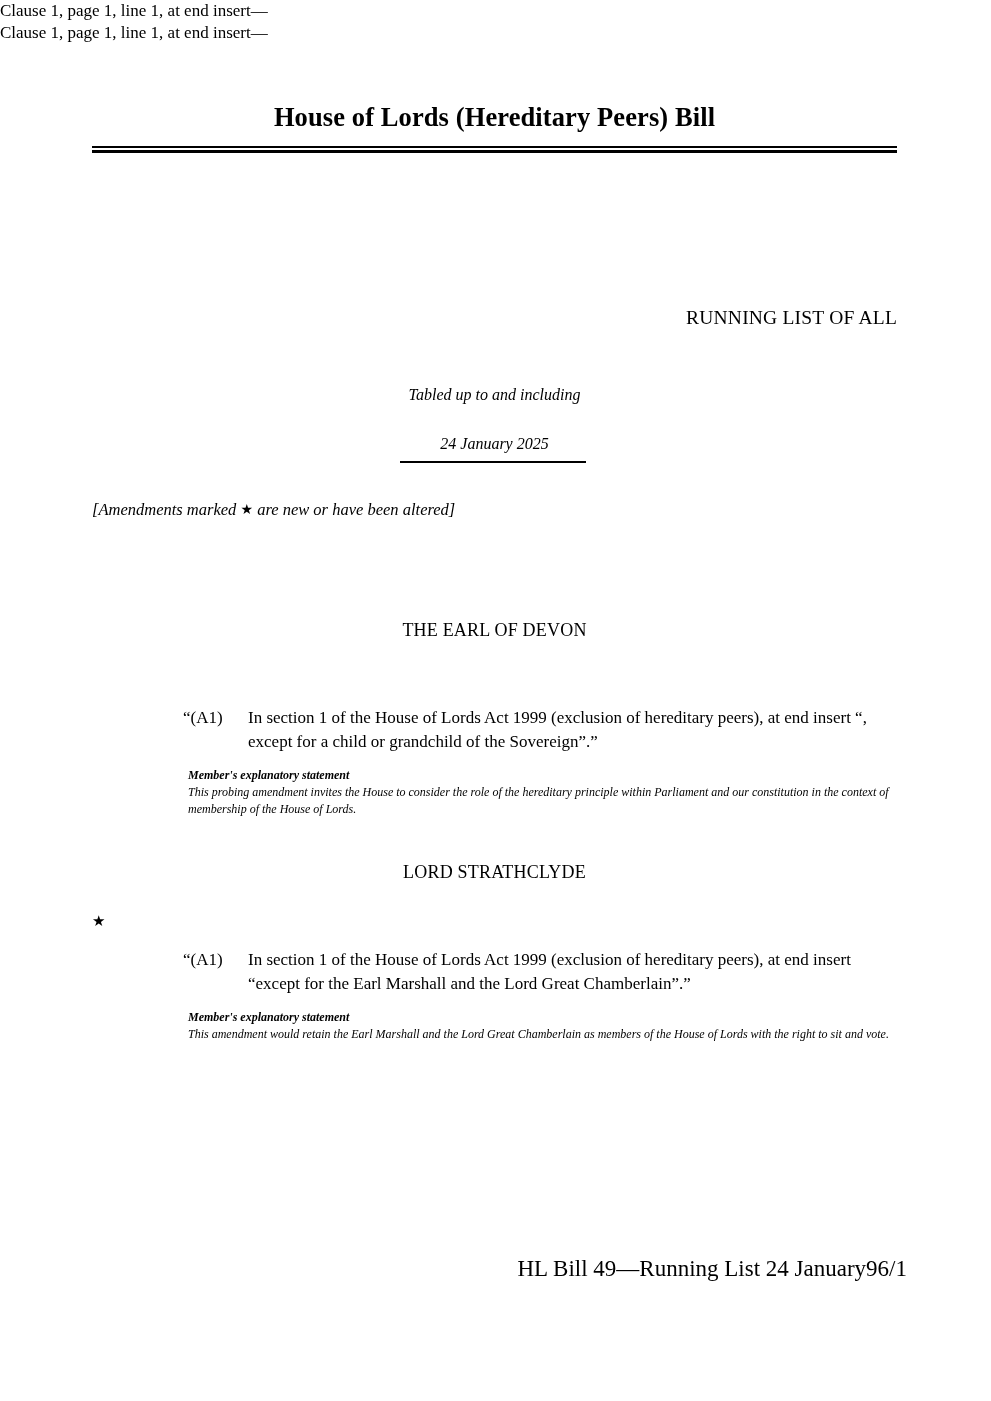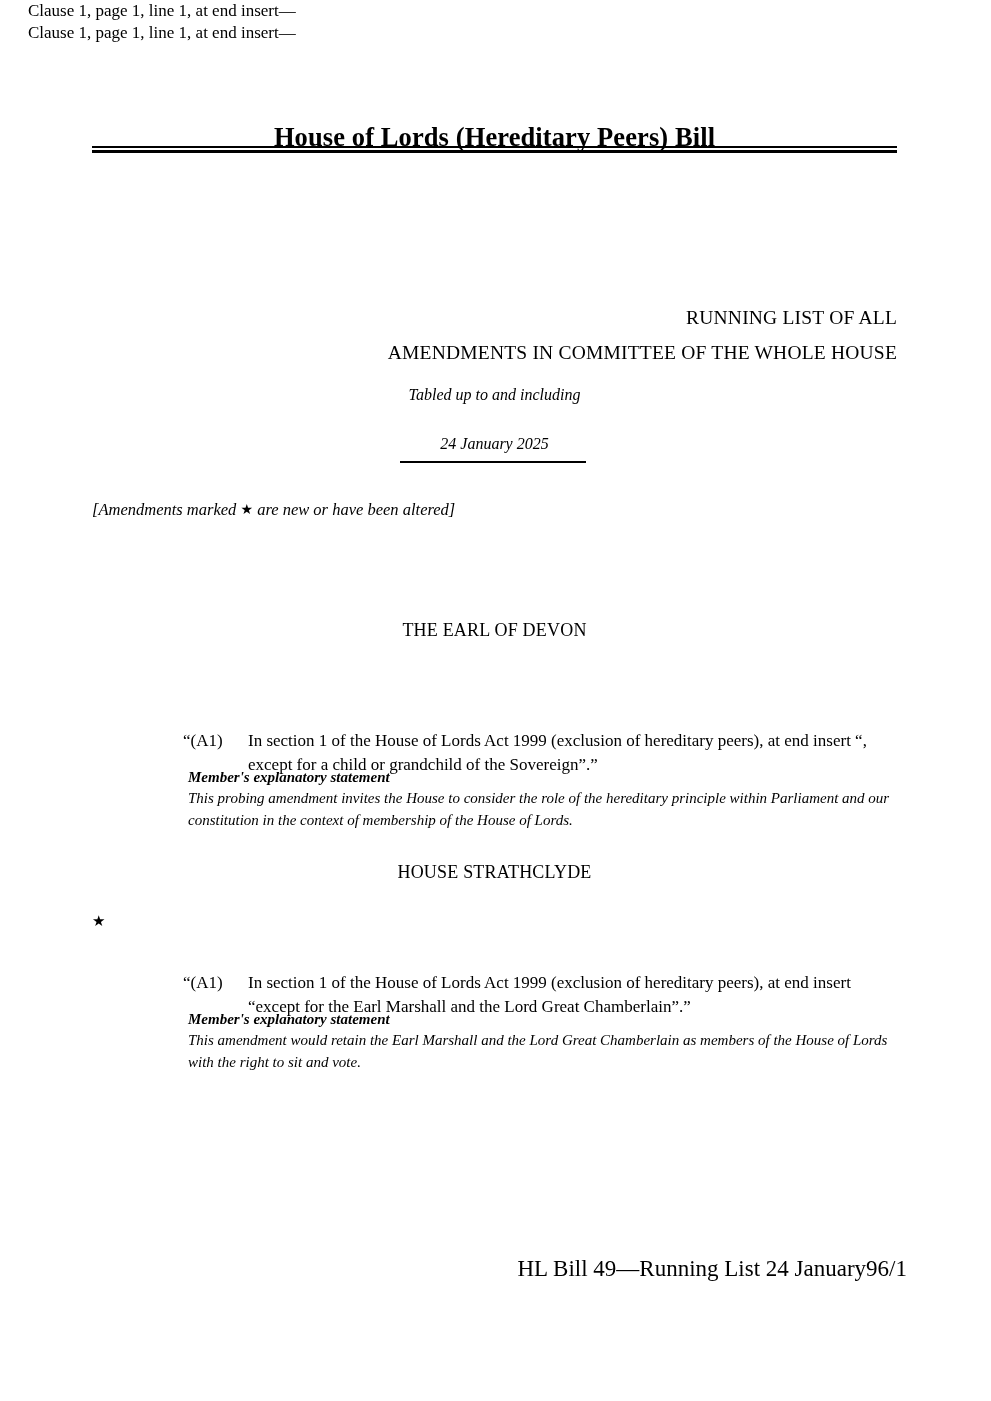--- a/index.html
+++ b/index.html
@@ -31,21 +31,20 @@
   }
 
   
   .doc-title {
     top: 102px;
     text-align: center;
     font-size: 26.5px;
     font-weight: bold;
     letter-spacing: 0.1px;
     line-height: 1.2;
-    margin-top: 20px;
   }
   .rule-double {
     top: 146px;
     height: 9px;
   }
   .rule-double .thin {
     height: 1.6px;
     background: #000;
   }
   .rule-double .gap {
@@ -110,21 +109,20 @@
     font-size: 18px;
     letter-spacing: 0.2px;
   }
   .member-devon { top: 620px; text-align: center; }
   .member-strathclyde { top: 862px; }
 
   
   .amend-lead {
     font-size: 17px;
     line-height: 1.3;
-    padding-left: 28px;
   }
   .lead-1 { top: 670px; left: 190px; width: 707px; }
   .lead-2 { top: 912px; left: 190px; width: 707px; }
 
   .star-margin {
     position: absolute;
     left: 92px;
     width: 40px;
     font-size: 15px;
     line-height: 1.3;
@@ -135,36 +133,35 @@
 
   .amend-body {
     position: absolute;
     left: 183px;
     width: 714px;
     font-size: 17px;
     line-height: 1.42;
     padding-left: 65px;
     box-sizing: border-box;
     text-indent: -65px;
-    margin-top: 23px;
   }
   .body-1 { top: 706px; }
   .body-2 { top: 948px; }
   .amend-body .num {
     display: inline-block;
     width: 65px;
     text-indent: 0;
   }
 
   
   .expl {
     position: absolute;
     left: 188px;
     width: 709px;
-    font-size: 15px;
+    font-size: 12px;
     font-style: italic;
     line-height: 1.43;
   }
   .expl-title {
     font-weight: bold;
     font-style: italic;
   }
   .expl-1 { top: 767px; }
   .expl-2 { top: 1009px; }
 
@@ -187,41 +184,40 @@
 
   <div class="col doc-title">House of Lords (Hereditary Peers) Bill</div>
 
   <div class="col rule-double">
     <div class="thin"></div>
     <div class="gap"></div>
     <div class="thick"></div>
   </div>
 
   <div class="col head-line head-1">RUNNING LIST OF ALL</div>
-  <div class="col head-line head-2">AMENDMENTS IN COMMITTEE OF THE WHOLE HOUSE</div>
   <div class="col head-ital head-3">Tabled up to and including</div>
   <div class="col head-ital head-4">24 January 2025</div>
 
   <div class="rule-short"></div>
 
   <div class="col marked-note"><span>[Amendments marked </span><span class="star">★</span><span> are new or have been altered]</span></div>
 
 
   <div class="col member-name member-devon">THE EARL OF DEVON</div>
 
   <div class="amend-lead lead-1">Clause 1, page 1, line 1, at end insert—</div>
 
   <div class="amend-body body-1"><span class="num">“(A1)</span><span>In section 1 of the House of Lords Act 1999 (exclusion of hereditary peers), at end insert “, except for a child or grandchild of the Sovereign”.”</span></div>
 
   <div class="expl expl-1">
     <div class="expl-title">Member's explanatory statement</div>
     <div>This probing amendment invites the House to consider the role of the hereditary principle within Parliament and our constitution in the context of membership of the House of Lords.</div>
   </div>
 
-  <div class="col member-name member-strathclyde">HOUSE STRATHCLYDE</div>
+  <div class="col member-name member-strathclyde">LORD STRATHCLYDE</div>
 
   <div class="star-margin star-2">★</div>
 
   <div class="amend-lead lead-2">Clause 1, page 1, line 1, at end insert—</div>
 
   <div class="amend-body body-2"><span class="num">“(A1)</span><span>In section 1 of the House of Lords Act 1999 (exclusion of hereditary peers), at end insert “except for the Earl Marshall and the Lord Great Chamberlain”.”</span></div>
 
   <div class="expl expl-2">
     <div class="expl-title">Member's explanatory statement</div>
     <div>This amendment would retain the Earl Marshall and the Lord Great Chamberlain as members of the House of Lords with the right to sit and vote.</div>

